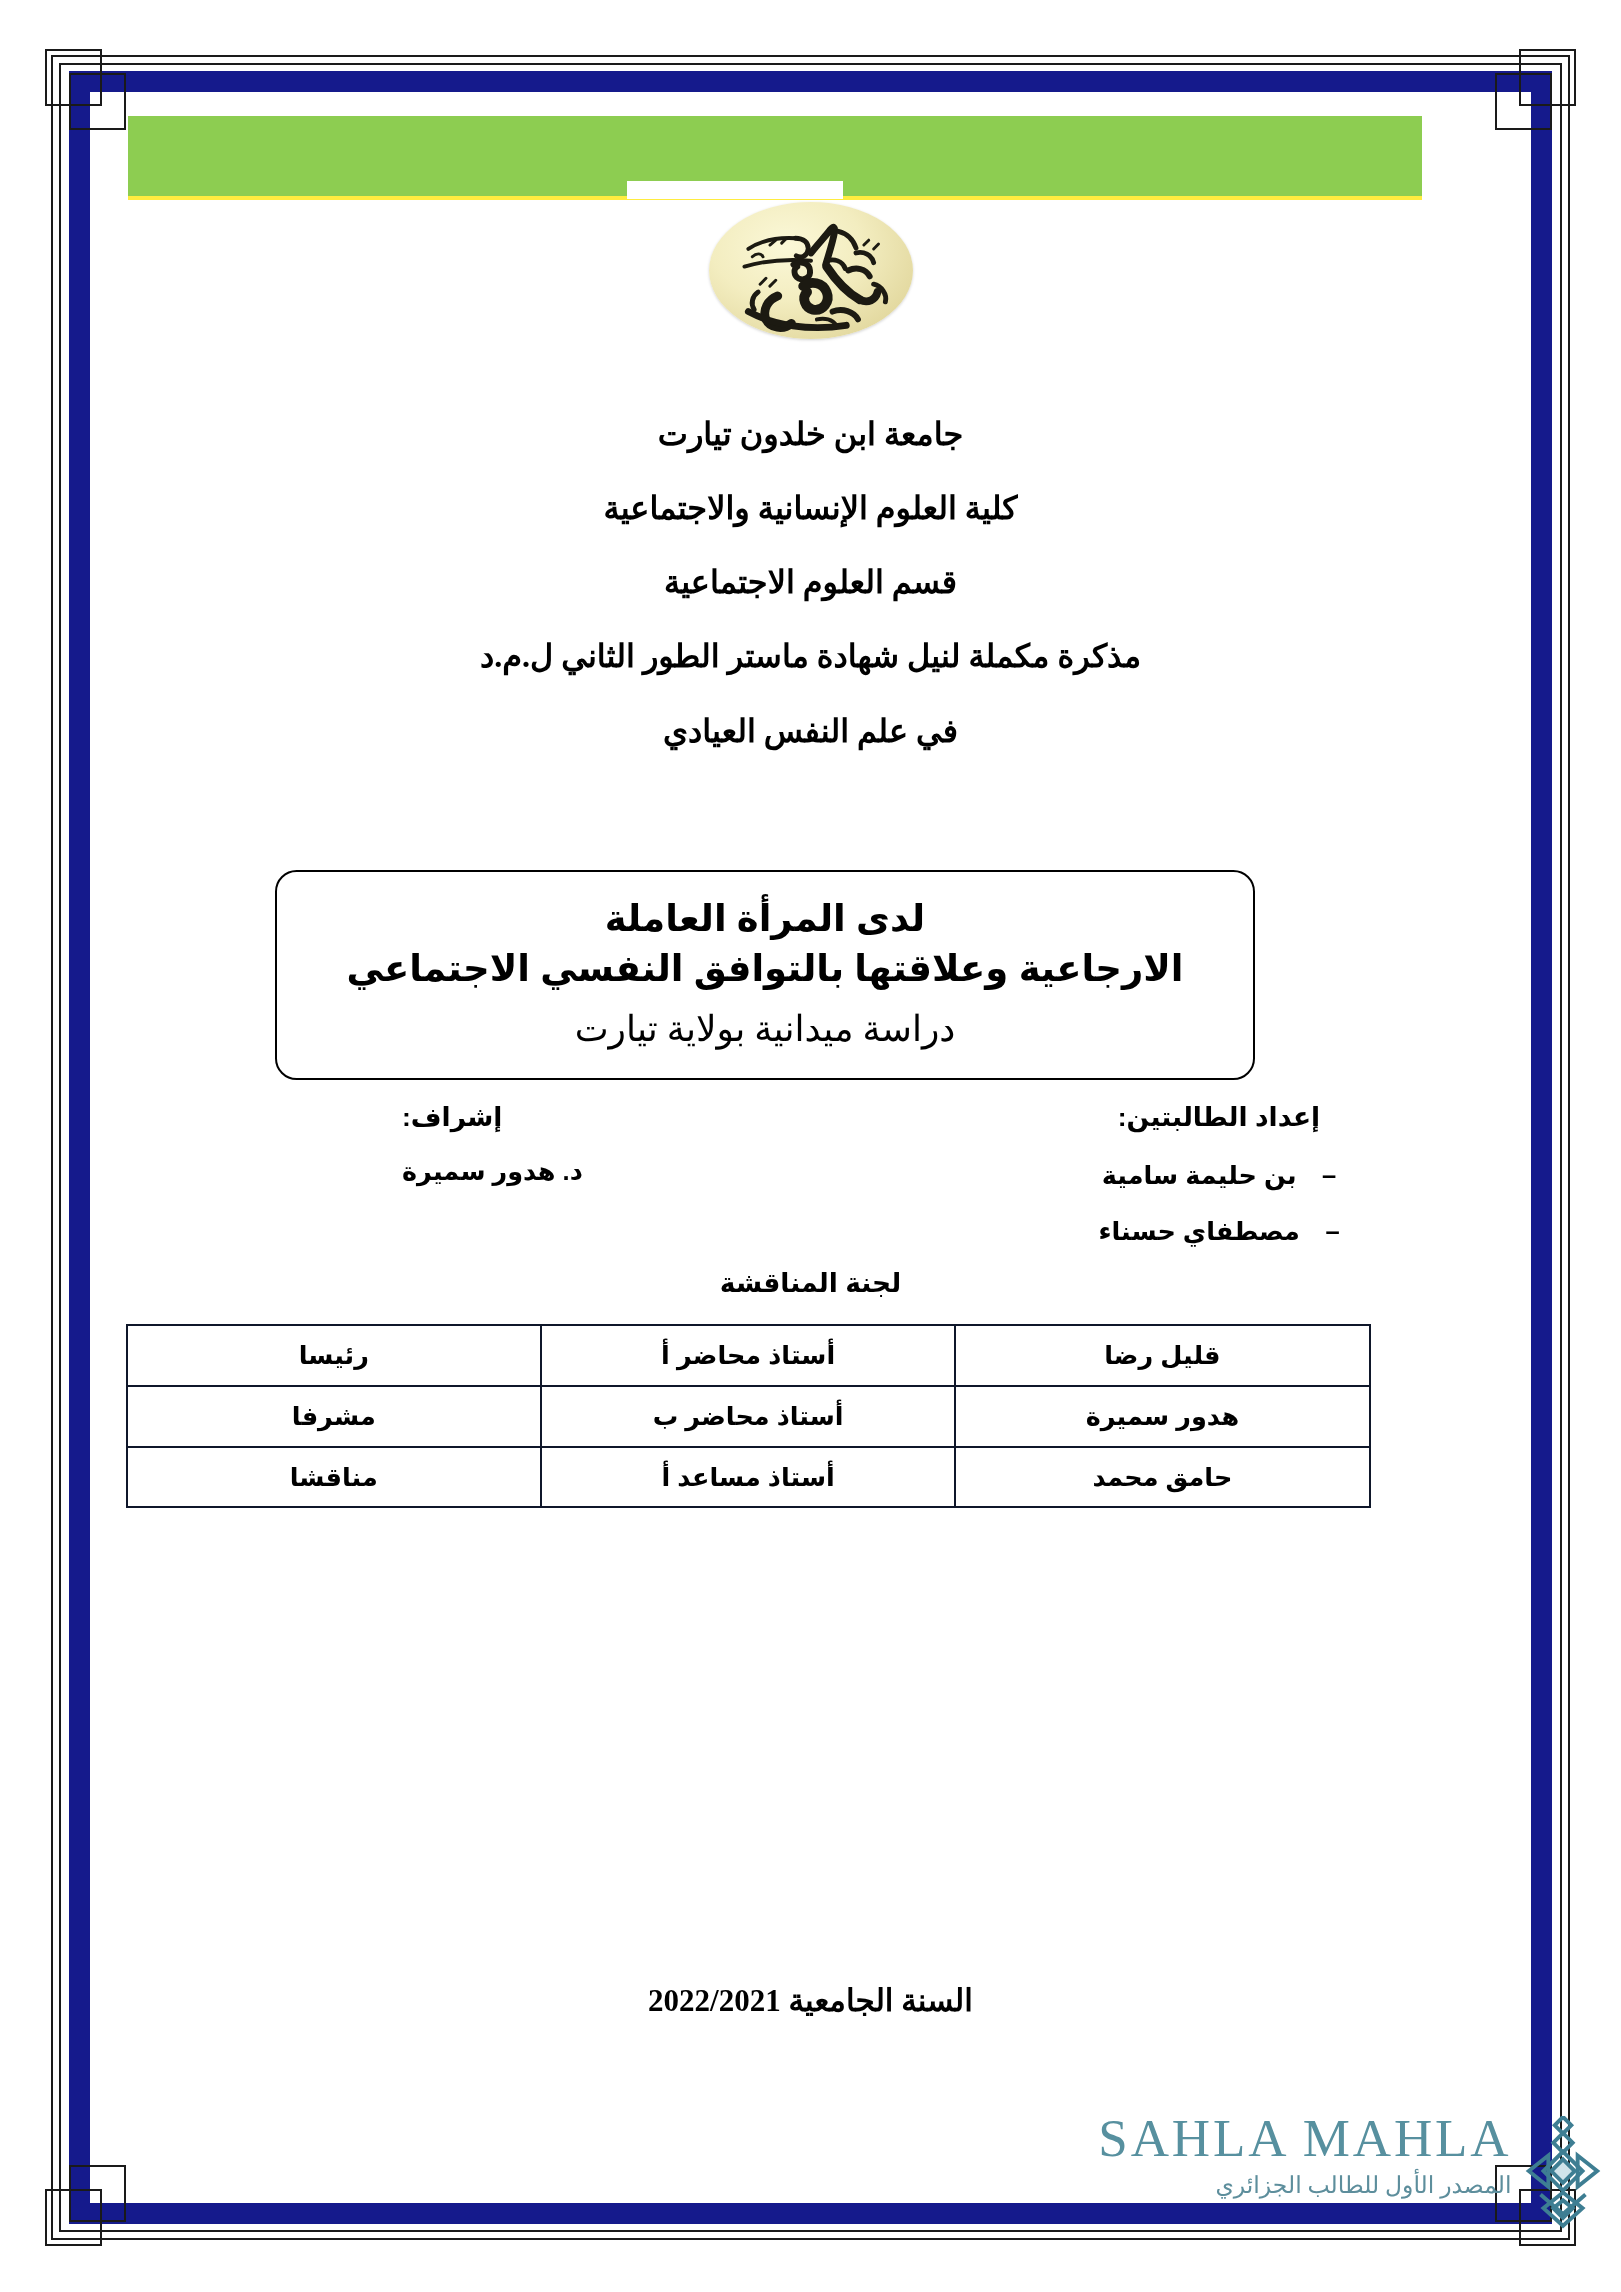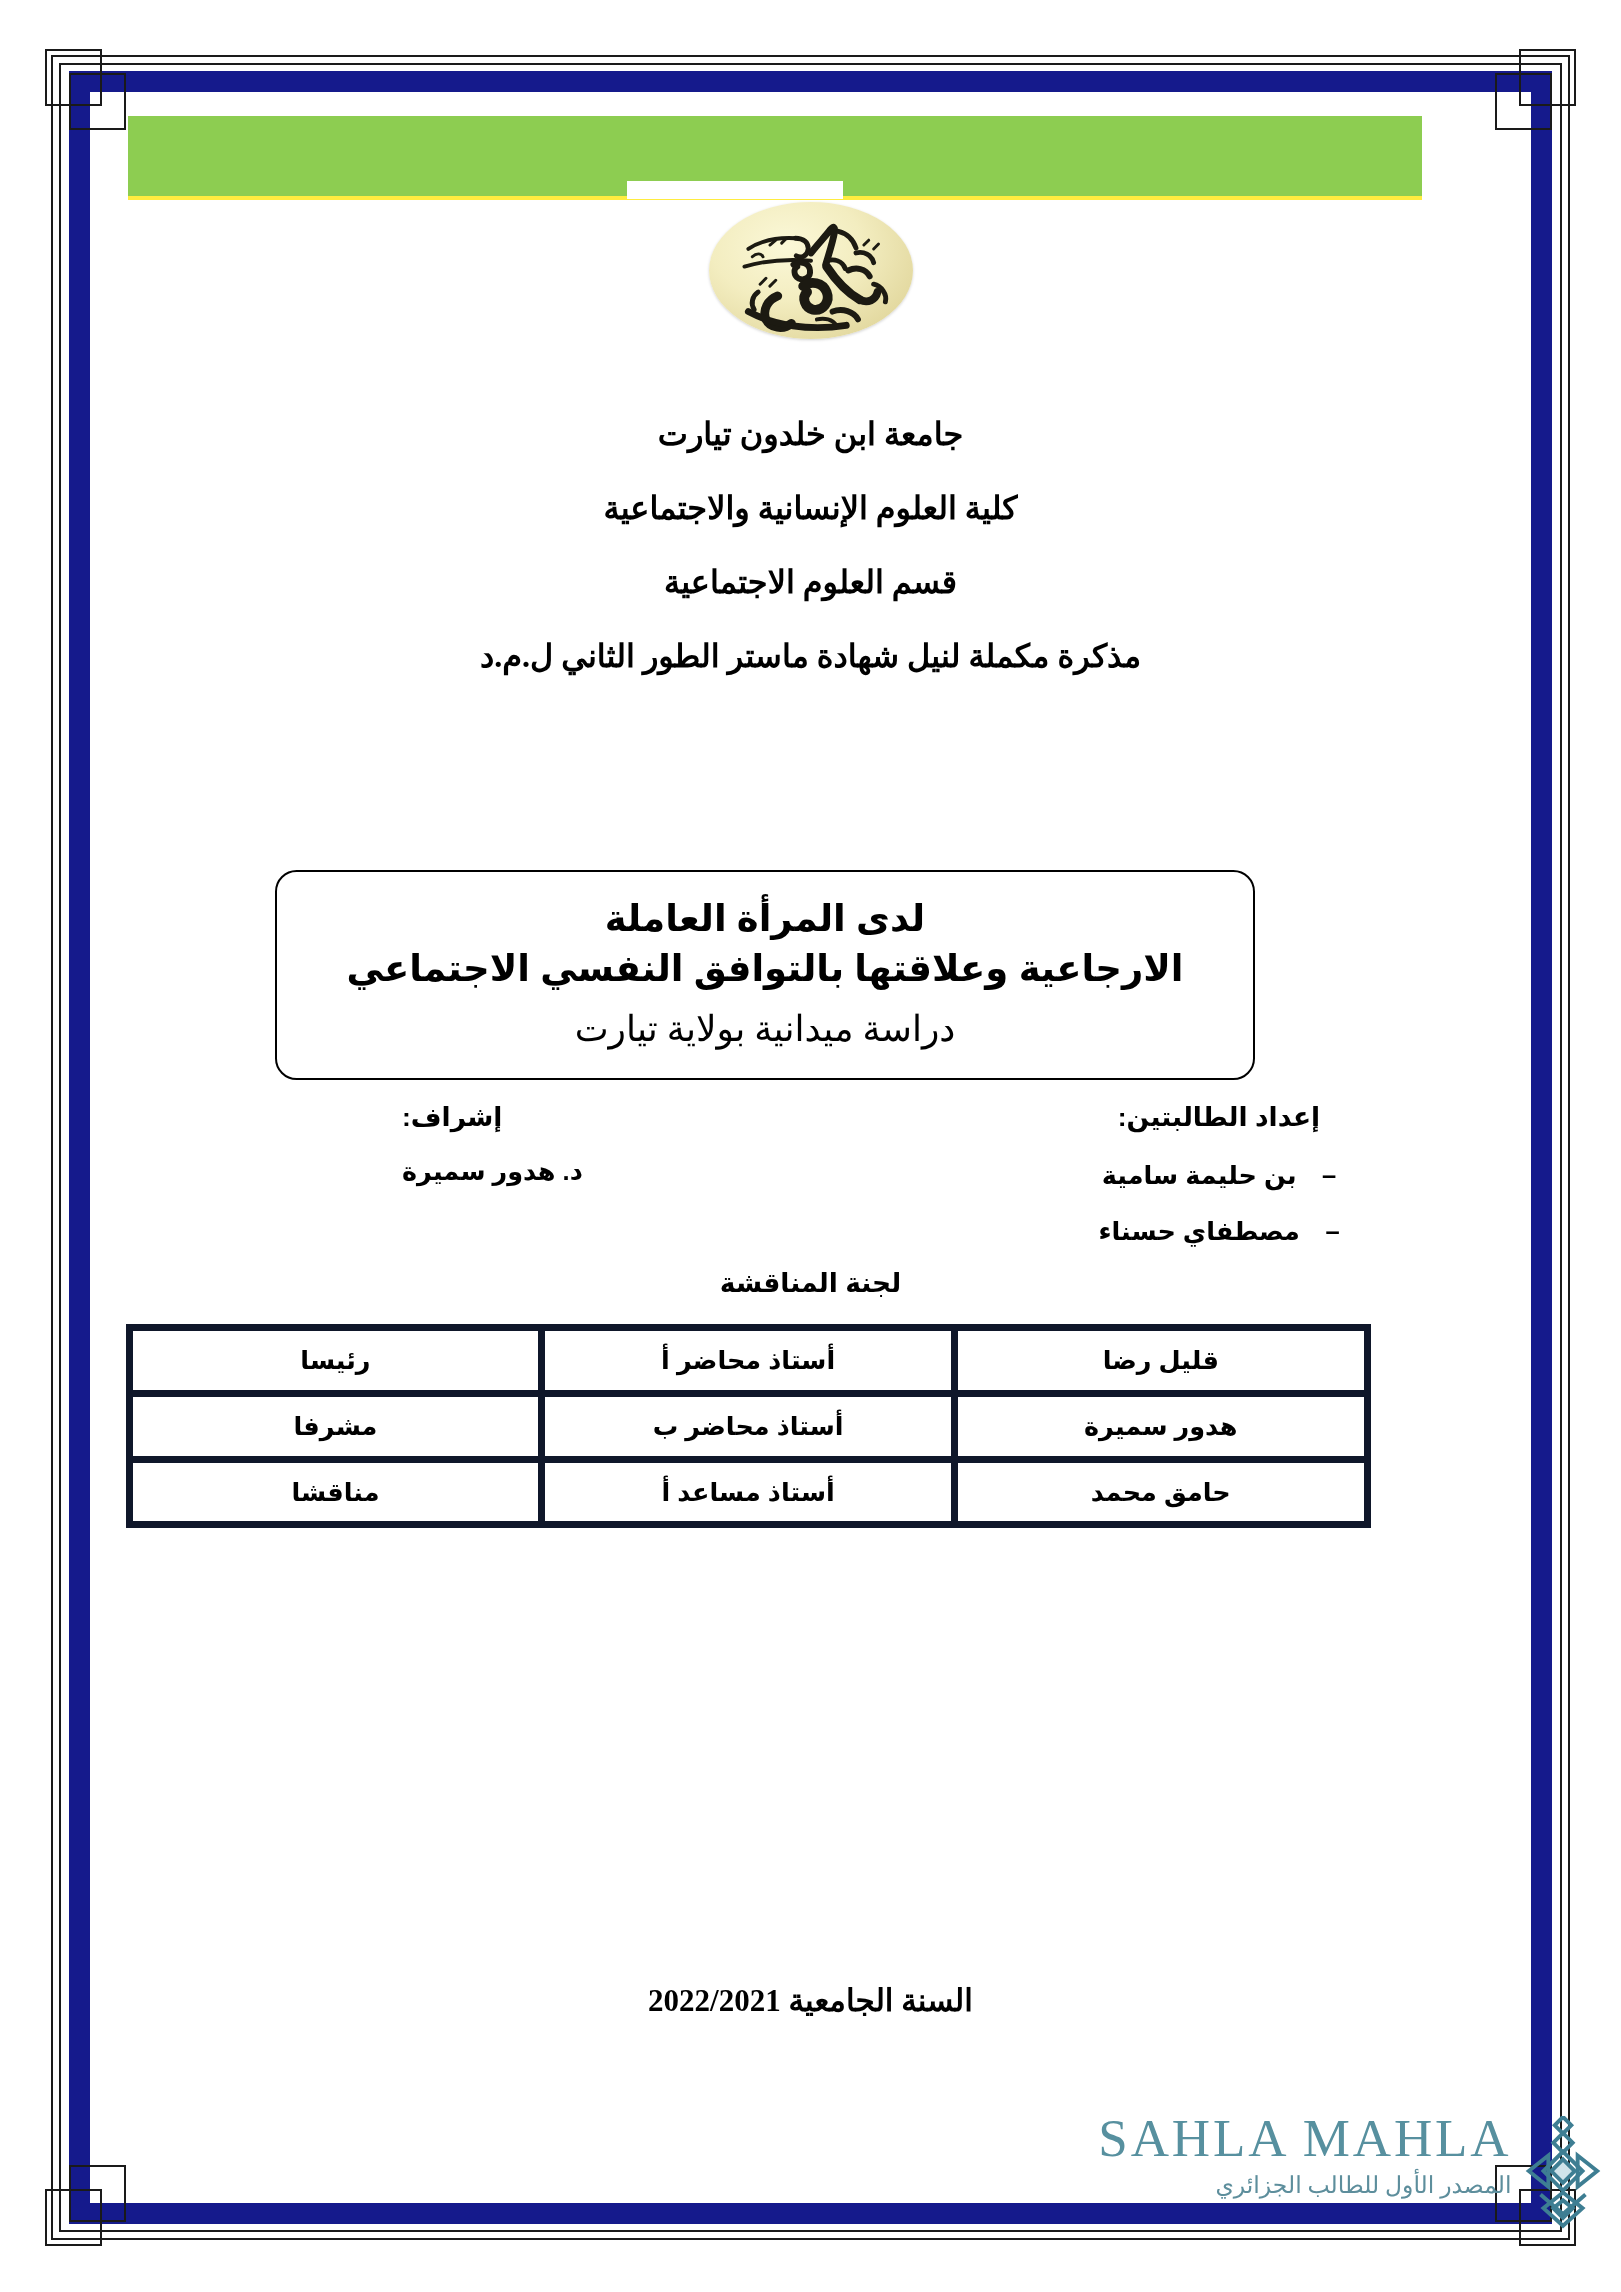--- a/index.html
+++ b/index.html
@@ -207,21 +207,21 @@
   }
   table.jury {
     position: absolute;
     left: 17.6px;
     top: 1216px;
     width: 1245px;
     border-collapse: collapse;
     table-layout: fixed;
   }
   table.jury td {
-    border: 7px solid #0f172a;
+    border: 2px solid #0f172a;
     height: 47px;
     text-align: center;
     vertical-align: middle;
     font-family: "Liberation Sans", "DejaVu Sans", sans-serif;
     font-weight: bold;
     font-size: 25.5px;
     color: #000;
     padding: 5.9px 3.9px;
   }
 
@@ -319,20 +319,21 @@
             <path d="M110 120 C118 118 126 120 130 126" stroke-width="4"></path>
           </g>
         </svg>
       </div>
     </div>
 
     <div class="hdr l1">جامعة ابن خلدون تيارت</div>
     <div class="hdr l2">كلية العلوم الإنسانية والاجتماعية</div>
     <div class="hdr l3">قسم العلوم الاجتماعية</div>
     <div class="hdr l4">مذكرة مكملة لنيل شهادة ماستر الطور الثاني ل.م.د</div>
+    <div class="hdr l5">في علم النفس العيادي</div>
 
     <div class="title-box">
       <div class="title-main">لدى المرأة العاملة</div>
       <div class="title-main">الارجاعية وعلاقتها بالتوافق النفسي الاجتماعي</div>
       <div class="title-sub">دراسة ميدانية بولاية تيارت</div>
     </div>
 
     <div class="people">
       <div class="col-students">
         <div class="people-head">إعداد الطالبتين:</div>

